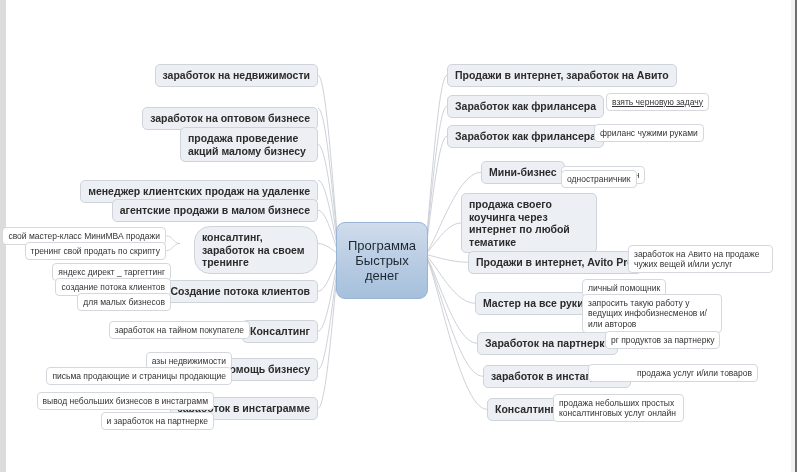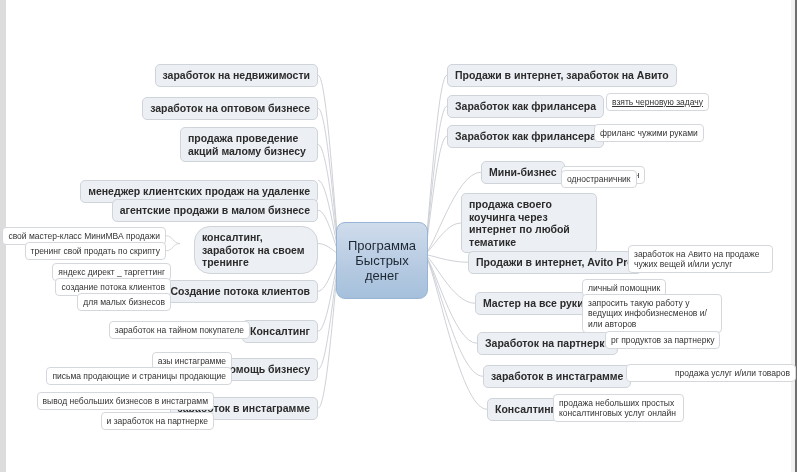--- a/index.html
+++ b/index.html
@@ -135,21 +135,21 @@
       <path d="M562.96875,409.25 C557.984375,409.25 557.984375,408 553,408" fill="none" stroke="#c8ccd2" stroke-width="0.8"></path>
     </svg>
 
   <div class="root" style="left:336px;top:222px;width:92px;">
     <span>Программа</span><br>
     <span>Быстрых денег</span>
   </div>
 
   <div class="node" style="right:479px;top:64px;">заработок на недвижимости</div>
 
-  <div class="node" style="right:479px;top:97px;">заработок на оптовом бизнесе</div>
+  <div class="node" style="right:479px;top:107px;">заработок на оптовом бизнесе</div>
 
   <div class="node wrap" style="right:479px;top:127px;width:138px;">продажа проведение  акций малому бизнесу</div>
 
   <div class="node" style="right:479px;top:180px;">менеджер  клиентских продаж на удаленке</div>
 
   <div class="node" style="right:479px;top:199px;">агентские продажи в малом бизнесе</div>
 
   <div class="node wrap" style="right:479px;top:226px;width:124px;border-radius:16px;">консалтинг, заработок на своем тренинге</div>
 
   <div class="node" style="right:479px;top:280px;">Создание потока клиентов</div>
@@ -162,21 +162,21 @@
 
   <div class="sub" style="right:631px;top:227px;">свой мастер-класс МиниМВА продажи</div>
   <div class="sub" style="right:631px;top:242px;">тренинг свой продать по скрипту</div>
 
   <div class="sub" style="right:626px;top:263px;text-align:right;">яндекс директ _ таргеттинг</div>
   <div class="sub" style="right:626px;top:278px;">создание потока клиентов</div>
   <div class="sub" style="right:626px;top:293px;">для малых бизнесов</div>
 
   <div class="sub" style="right:547px;top:321px;">заработок на тайном покупателе</div>
 
-  <div class="sub" style="right:565px;top:352px;">азы инстаграмме</div>
+  <div class="sub" style="right:565px;top:352px;">азы недвижимости</div>
   <div class="sub" style="right:565px;top:367px;">письма продающие и страницы продающие</div>
 
   <div class="sub" style="right:583px;top:392px;">вывод небольших бизнесов в инстаграмм</div>
   <div class="sub" style="right:583px;top:412px;">и заработок на партнерке</div>
 
   <div class="node" style="left:447px;top:64px;">Продажи в интернет, заработок на Авито</div>
 
   <div class="node" style="left:447px;top:95px;">Заработок как фрилансера</div>
 
   <div class="node" style="left:447px;top:125px;">Заработок как фрилансера</div>
@@ -202,17 +202,17 @@
   <div class="sub" style="left:561px;top:166px;">интернет -магазин</div>
   <div class="sub" style="left:561px;top:170px;">одностраничник</div>
 
   <div class="sub wrap" style="left:628px;top:245px;width:145px;">заработок на Авито на продаже чужих вещей и/или услуг</div>
 
   <div class="sub" style="left:582px;top:279px;">личный помощник</div>
   <div class="sub wrap" style="left:582px;top:294px;width:140px;">запросить такую работу у ведущих инфобизнесменов и/или  авторов</div>
 
   <div class="sub" style="left:605px;top:331px;">рг продуктов за партнерку</div>
 
-  <div class="sub" style="left:626px;top:364px;padding-left:48px;">продажа услуг и/или товаров</div>
+  <div class="sub" style="left:588px;top:364px;padding-left:48px;">продажа услуг и/или товаров</div>
 
   <div class="sub wrap" style="left:553px;top:394px;width:131px;">продажа небольших простых консалтинговых услуг онлайн</div>
 
 </div>
 
 </body></html>

